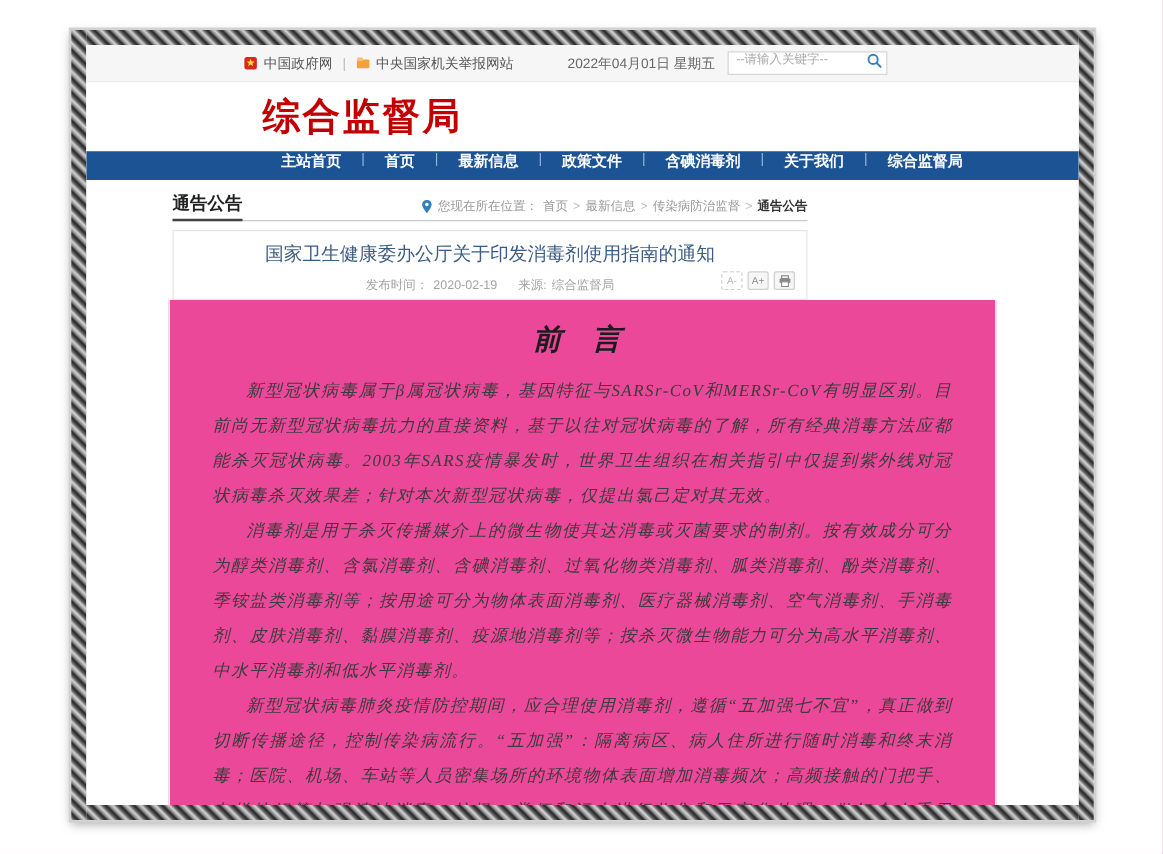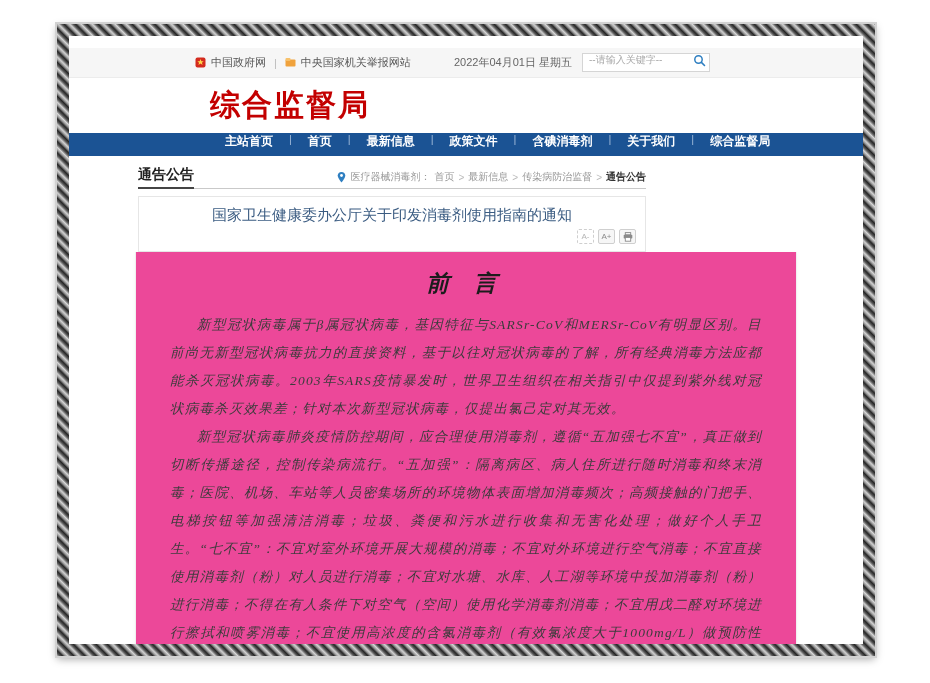--- a/index.html
+++ b/index.html
@@ -11,21 +11,21 @@
   .frame {
     position:absolute; left:57px; top:24px; width:818px; height:632px;
     border:12px solid transparent;
     border-image: repeating-linear-gradient(45deg,#c9c9c9 0px,#5a5a5a 2px,#252525 4px,#999999 6px,#d8d8d8 8px) 12 round;
     box-shadow: 0 0 0 2px #d2d2d2, 0 3px 8px rgba(0,0,0,.35), inset 0 0 0 1px #6f6f6f;
     background:#fff;
   }
   .page { position:relative; width:100%; height:100%; background:#fff; overflow:hidden; }
 
   
-  .topbar { height:30px; background:#f6f6f6; border-bottom:1px solid #ececec;margin-top:12px; }
+  .topbar { height:30px; background:#f6f6f6; border-bottom:1px solid #ececec; }
   .topbar-inner { margin-left:126px; width:515px; height:100%; display:flex; align-items:center; justify-content:space-between; }
   .topbar-left { display:flex; align-items:center; gap:5px; font-size:11px; color:#555; }
   .topbar-left a { color:#555; text-decoration:none; cursor:pointer; }
   .tb-sep { color:#bbb; margin:0 3px; }
   .tb-ico { display:inline-flex; width:11px; height:11px; }
   .topbar-right { display:flex; align-items:center; gap:10px; }
   .date-display { font-size:11px; color:#666; }
   .searchbox { display:flex; align-items:flex-start; background:#fff; border:1px solid #d5d5d5; height:19px; width:128px; padding:0 3px 0 6px; }
   .searchbox input { border:0; outline:0; flex:1; font-size:10px; color:#999; width:90px; background:transparent; font-family:"Liberation Sans", sans-serif; }
   .searchbox input::placeholder { color:#aaa; }
@@ -132,50 +132,55 @@
       <div class="main-col">
         <div class="crumb-row">
           <span class="section-label">通告公告</span>
           <span class="crumb">
             <span class="pin-ico">
               <svg width="9" height="11" viewBox="0 0 9 11">
                   <path d="M4.5 0C2.2 0 .7 1.6.7 3.6c0 2.6 3.8 7 3.8 7s3.8-4.4 3.8-7C8.3 1.6 6.8 0 4.5 0z" fill="#2f7fc1"></path>
                   <circle cx="4.5" cy="3.5" r="1.4" fill="#fff"></circle>
                 </svg>
             </span>
-            <span>医疗器械消毒剂：</span>
+            <span>您现在所在位置：</span>
             <a>首页</a>
             <span class="crumb-sep">&gt;</span>
             <a>最新信息</a>
             <span class="crumb-sep">&gt;</span>
             <a>传染病防治监督</a>
             <span class="crumb-sep">&gt;</span>
             <span class="cur">通告公告</span>
           </span>
         </div>
 
         <div class="article-box">
           <div class="article-title">国家卫生健康委办公厅关于印发消毒剂使用指南的通知</div>
+          <div class="article-meta">
+            <span>发布时间：</span><span>2020-02-19</span>
+            <span style="margin-left:12px">来源:</span><span>综合监督局</span>
+          </div>
           <div class="meta-tools">
             <span class="tool-btn dashed">A-</span>
             <span class="tool-btn">A+</span>
             <span class="tool-btn">
               <svg width="10" height="10" viewBox="0 0 10 10">
                   <rect x="2.3" y="0.6" width="5.4" height="2.2" fill="none" stroke="#8a8a8a" stroke-width="0.9"></rect>
                   <rect x="0.7" y="2.8" width="8.6" height="3.6" rx="0.6" fill="#8a8a8a"></rect>
                   <rect x="2.3" y="5.4" width="5.4" height="3.8" fill="#fff" stroke="#8a8a8a" stroke-width="0.9"></rect>
                 </svg>
             </span>
           </div>
         </div>
       </div>
 
       <div class="content-card">
         <h2 class="preface-title">前 言</h2>
         <div class="body-text">
           <p>新型冠状病毒属于β属冠状病毒，基因特征与SARSr-CoV和MERSr-CoV有明显区别。目前尚无新型冠状病毒抗力的直接资料，基于以往对冠状病毒的了解，所有经典消毒方法应都能杀灭冠状病毒。2003年SARS疫情暴发时，世界卫生组织在相关指引中仅提到紫外线对冠状病毒杀灭效果差；针对本次新型冠状病毒，仅提出氯己定对其无效。</p>
+          <p>消毒剂是用于杀灭传播媒介上的微生物使其达消毒或灭菌要求的制剂。按有效成分可分为醇类消毒剂、含氯消毒剂、含碘消毒剂、过氧化物类消毒剂、胍类消毒剂、酚类消毒剂、季铵盐类消毒剂等；按用途可分为物体表面消毒剂、医疗器械消毒剂、空气消毒剂、手消毒剂、皮肤消毒剂、黏膜消毒剂、疫源地消毒剂等；按杀灭微生物能力可分为高水平消毒剂、中水平消毒剂和低水平消毒剂。</p>
           <p>新型冠状病毒肺炎疫情防控期间，应合理使用消毒剂，遵循“五加强七不宜”，真正做到切断传播途径，控制传染病流行。“五加强”：隔离病区、病人住所进行随时消毒和终末消毒；医院、机场、车站等人员密集场所的环境物体表面增加消毒频次；高频接触的门把手、电梯按钮等加强清洁消毒；垃圾、粪便和污水进行收集和无害化处理；做好个人手卫生。“七不宜”：不宜对室外环境开展大规模的消毒；不宜对外环境进行空气消毒；不宜直接使用消毒剂（粉）对人员进行消毒；不宜对水塘、水库、人工湖等环境中投加消毒剂（粉）进行消毒；不得在有人条件下对空气（空间）使用化学消毒剂消毒；不宜用戊二醛对环境进行擦拭和喷雾消毒；不宜使用高浓度的含氯消毒剂（有效氯浓度大于1000mg/L）做预防性消毒。</p>
         </div>
       </div>
 
     </div>
   </div>
 </div>
 
 </body></html>

